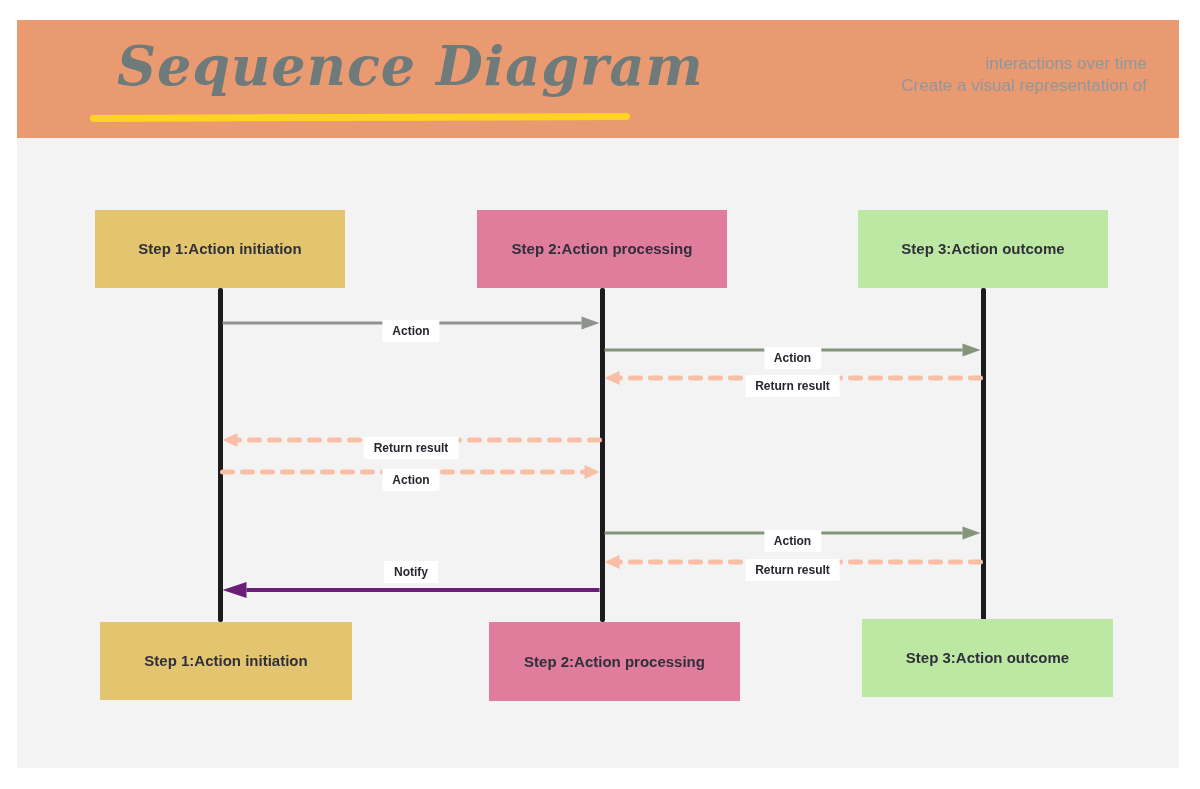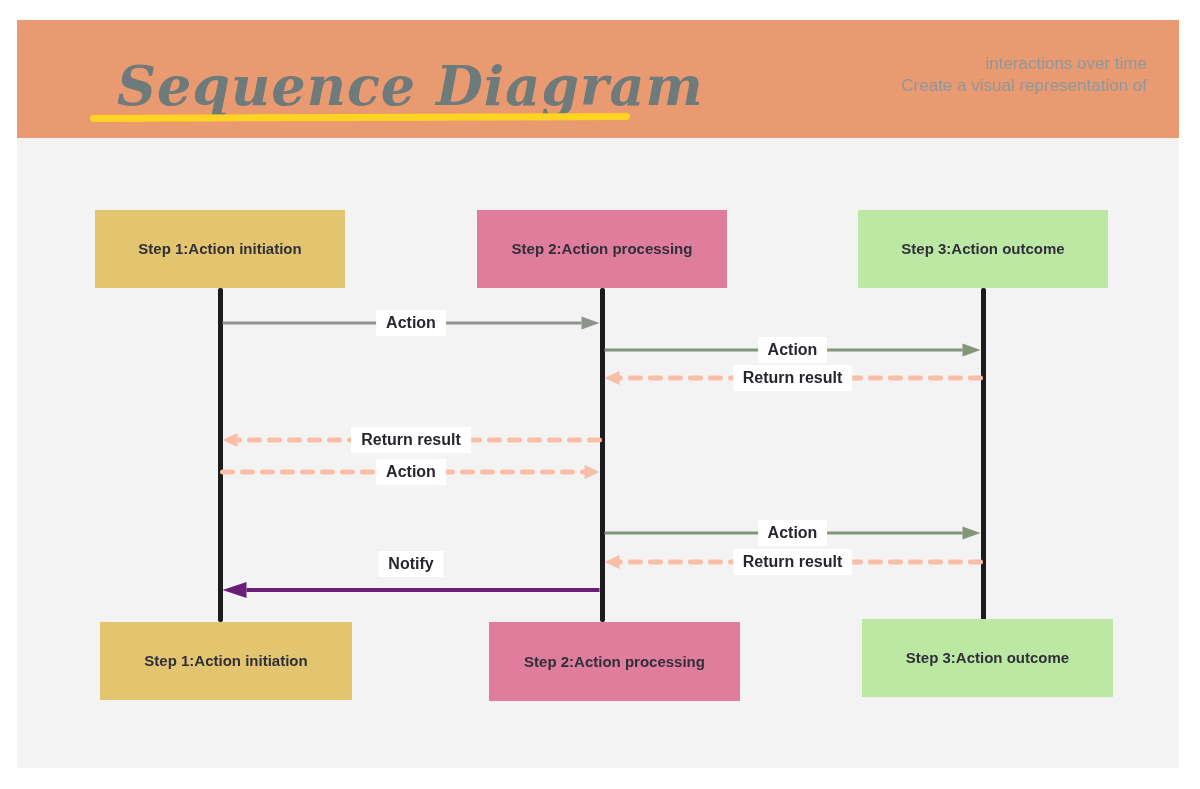--- a/index.html
+++ b/index.html
@@ -1,40 +1,40 @@
 <!DOCTYPE html>
 <html><head>
 <meta charset="utf-8">
 <style>
   html,body{margin:0;padding:0;background:#ffffff;}
   body{width:1200px;height:789px;overflow:hidden;font-family:"Liberation Sans",sans-serif;}
   .canvas{position:relative;width:1200px;height:789px;background:#ffffff;}
 
   .header{position:absolute;left:17px;top:20px;width:1162px;height:118px;background:#EA9A70;}
-  .title{position:absolute;left:100px;top:36px;font-family:"DejaVu Serif",serif;
+  .title{position:absolute;left:100px;top:16px;font-family:"DejaVu Serif",serif;
          font-style:italic;font-weight:bold;font-size:54px;line-height:60px;color:#6E7B7A;
          letter-spacing:1px;white-space:nowrap;}
   .title-underline{position:absolute;left:73px;top:94px;width:540px;height:7px;
          background:#FFD321;border-radius:4px;transform:rotate(-0.2deg);}
   .subtitle{position:absolute;right:32px;top:33px;text-align:right;font-size:17px;
          line-height:22px;color:#8E979C;}
   .subtitle span{display:block;}
 
   .content{position:absolute;left:17px;top:138px;width:1162px;height:630px;background:#F3F3F3;}
 
   .lifeline{position:absolute;width:5px;background:#1C1C1E;border-radius:2px;}
 
   .actor{position:absolute;display:flex;align-items:center;
          justify-content:center;font-weight:bold;font-size:15px;line-height:22px;
          color:#30303A;text-align:center;}
 
   .arrow-layer{position:absolute;left:0;top:0;width:1200px;height:789px;pointer-events:none;}
 
   .msg-label{position:absolute;transform:translate(-50%,-50%);background:#ffffff;
-         font-weight:bold;font-size:16px;color:#26262E;padding:4px 10px;white-space:nowrap;}
+         font-weight:bold;font-size:12px;color:#26262E;padding:4px 10px;white-space:nowrap;margin-top:8px;}
 </style>
 </head>
 <body>
 
 <div class="canvas">
 
   <div class="content"></div>
 
   <div class="header">
     <div class="title">Sequence Diagram</div>

